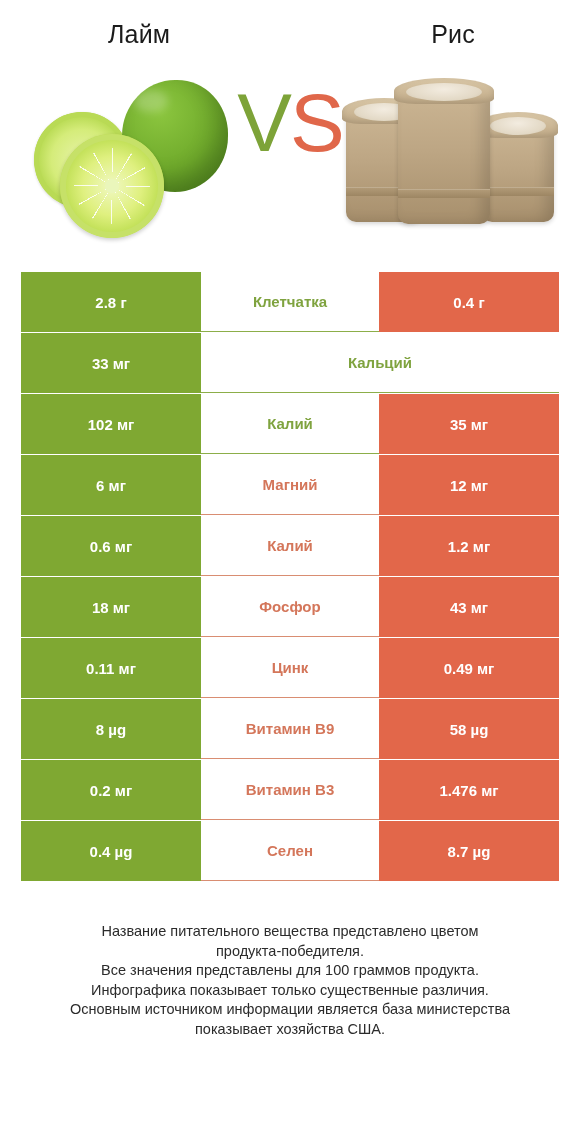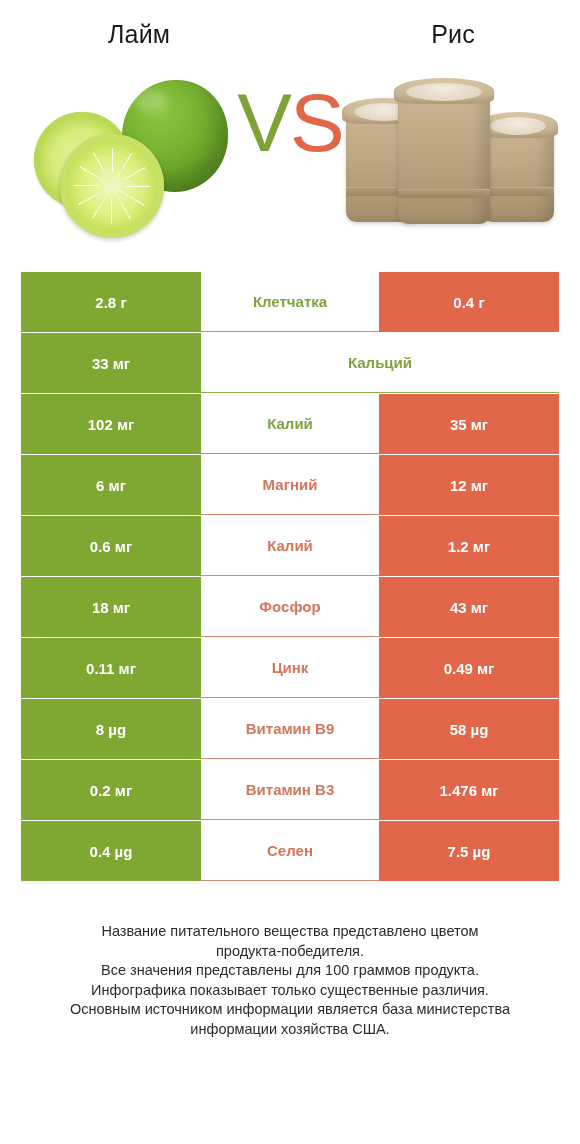--- a/index.html
+++ b/index.html
@@ -293,24 +293,24 @@
       <div class="cell cell-right">58 µg</div>
     </div>
     <div class="row win-right">
       <div class="cell cell-left">0.2 мг</div>
       <div class="cell cell-mid">Витамин B3</div>
       <div class="cell cell-right">1.476 мг</div>
     </div>
     <div class="row win-right">
       <div class="cell cell-left">0.4 µg</div>
       <div class="cell cell-mid">Селен</div>
-      <div class="cell cell-right">7.5 µg</div>
+      <div class="cell cell-right">8.7 µg</div>
     </div>
   </div>
 
 <div class="footer">
   <p>Название питательного вещества представлено цветом</p>
   <p>продукта-победителя.</p>
   <p>Все значения представлены для 100 граммов продукта.</p>
   <p>Инфографика показывает только существенные различия.</p>
   <p>Основным источником информации является база министерства</p>
-  <p>информации хозяйства США.</p>
+  <p>показывает хозяйства США.</p>
 </div>
 
 </body></html>

